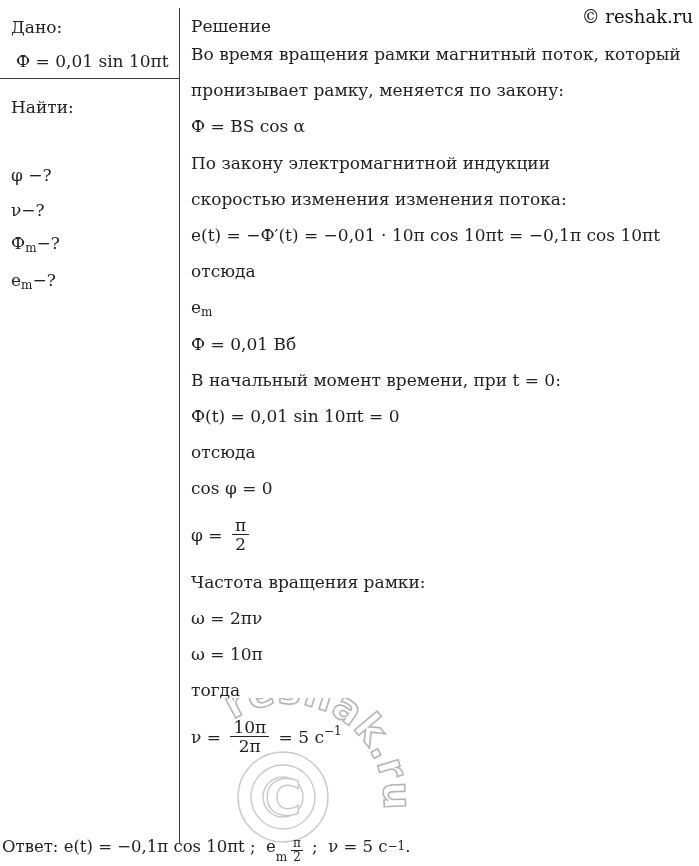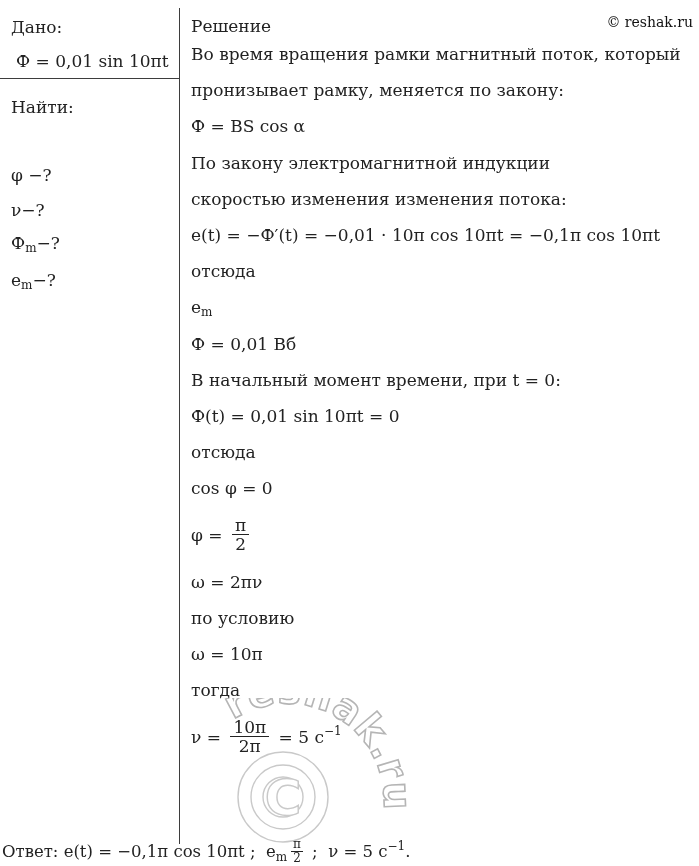--- a/index.html
+++ b/index.html
@@ -53,26 +53,26 @@
   .frac{
     display:inline-flex;flex-direction:column;align-items:center;
     line-height:1.1;margin:0 4px;font-size:17px;
   }
   .frac .num{border-bottom:1.5px solid #222;padding:0 3px;}
   .frac .den{padding:0 3px;}
   .frac.small{font-size:12px;line-height:1.05;margin:0 3px;}
   .frac.small .num{border-bottom:1.2px solid #222;padding:0 2px;}
   
   .copyright{
-    position:absolute;top:14px;right:6px;font-size:14px;color:#111;z-index:2;
+    position:absolute;top:6px;right:6px;font-size:18px;color:#111;z-index:2;
     white-space:pre;
   }
   .answer{
     position:absolute;left:2px;top:837px;width:697px;height:29px;
-    display:flex;align-items:center;white-space:pre;
+    display:flex;white-space:pre;
     font-size:16.5px;z-index:2;
   }
   .answer span{white-space:pre;}
 </style>
 </head>
 <body>
 
 <div class="page">
 
   <svg class="watermark" viewBox="0 0 232 168" xmlns="http://www.w3.org/2000/svg" xmlns:xlink="http://www.w3.org/1999/xlink">
@@ -111,22 +111,22 @@
     <div class="sol-line"><span>e</span><sub class="m">m</sub></div>
     <div class="sol-line"><span>Ф = 0,01 Вб</span></div>
     <div class="sol-line"><span>В начальный момент времени, при t = 0:</span></div>
     <div class="sol-line"><span>Ф(t) = 0,01 sin 10πt = 0</span></div>
     <div class="sol-line"><span>отсюда</span></div>
     <div class="sol-line"><span>cos φ = 0</span></div>
     <div class="sol-line tall">
       <span>φ = </span>
       <span class="frac"><span class="num">π</span><span class="den">2</span></span>
     </div>
+    <div class="sol-line"><span>Частота вращения рамки:</span></div>
     <div class="sol-line"><span>ω = 2πν</span></div>
-    <div class="sol-line"><span>по условию</span></div>
     <div class="sol-line"><span>ω = 10π</span></div>
     <div class="sol-line"><span>тогда</span></div>
     <div class="sol-line tall">
       <span>ν = </span>
       <span class="frac"><span class="num">10π</span><span class="den">2π</span></span>
       <span> = 5 с</span><sup class="m">−1</sup>
     </div>
   </div>
 
   <div class="answer">

